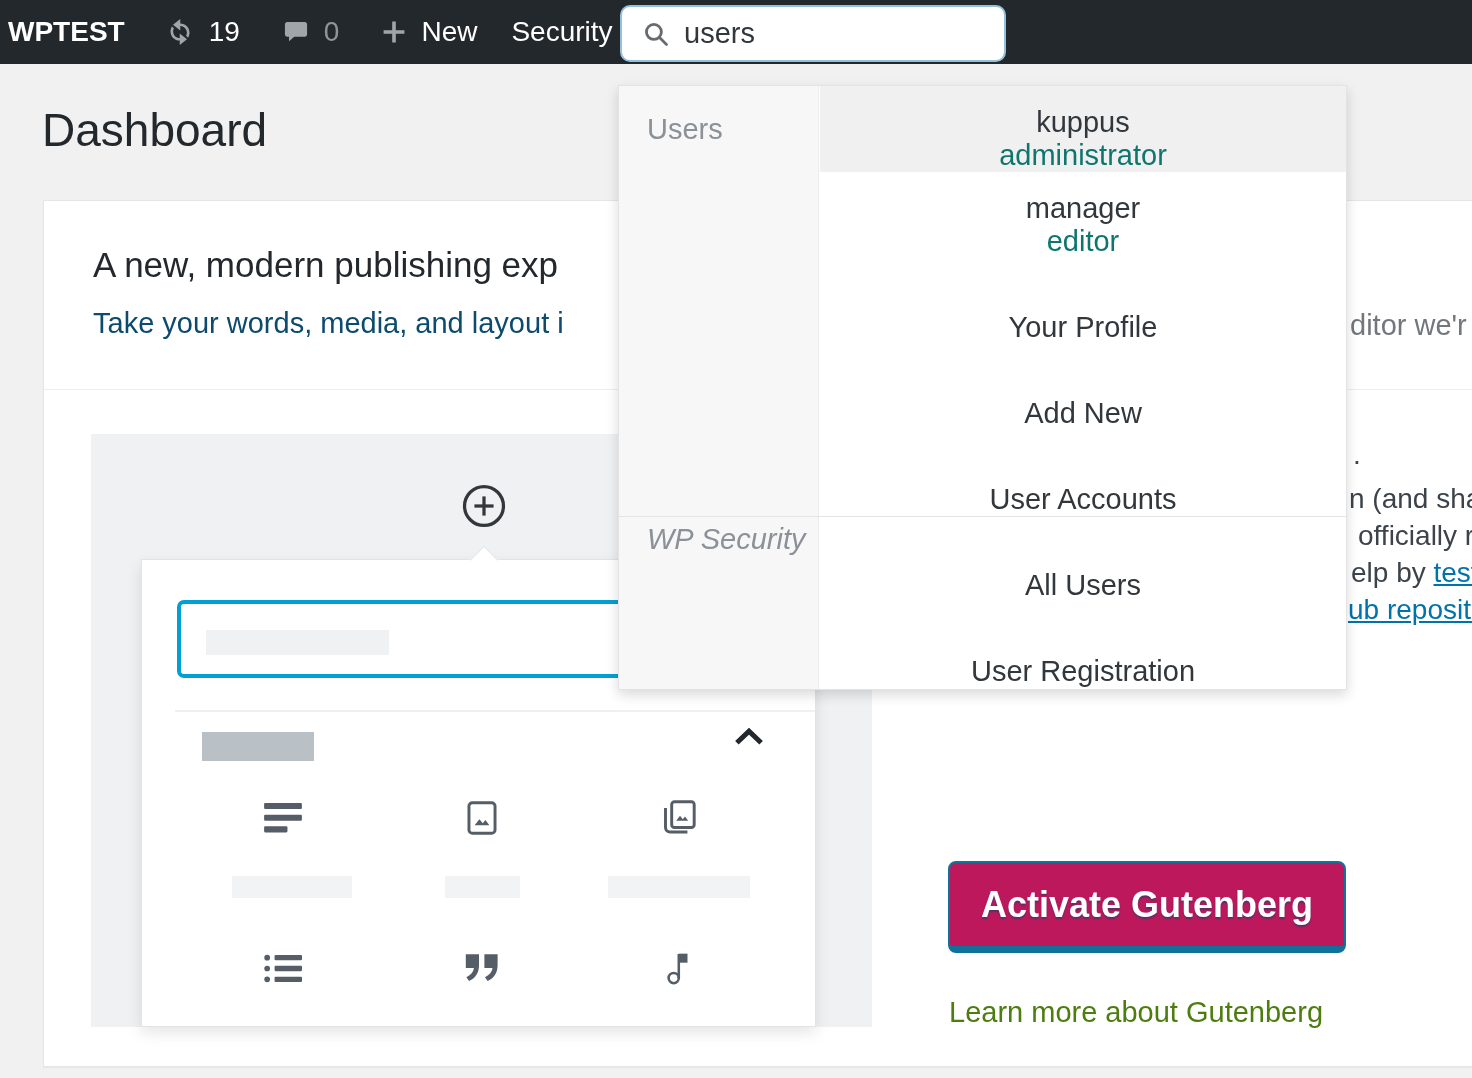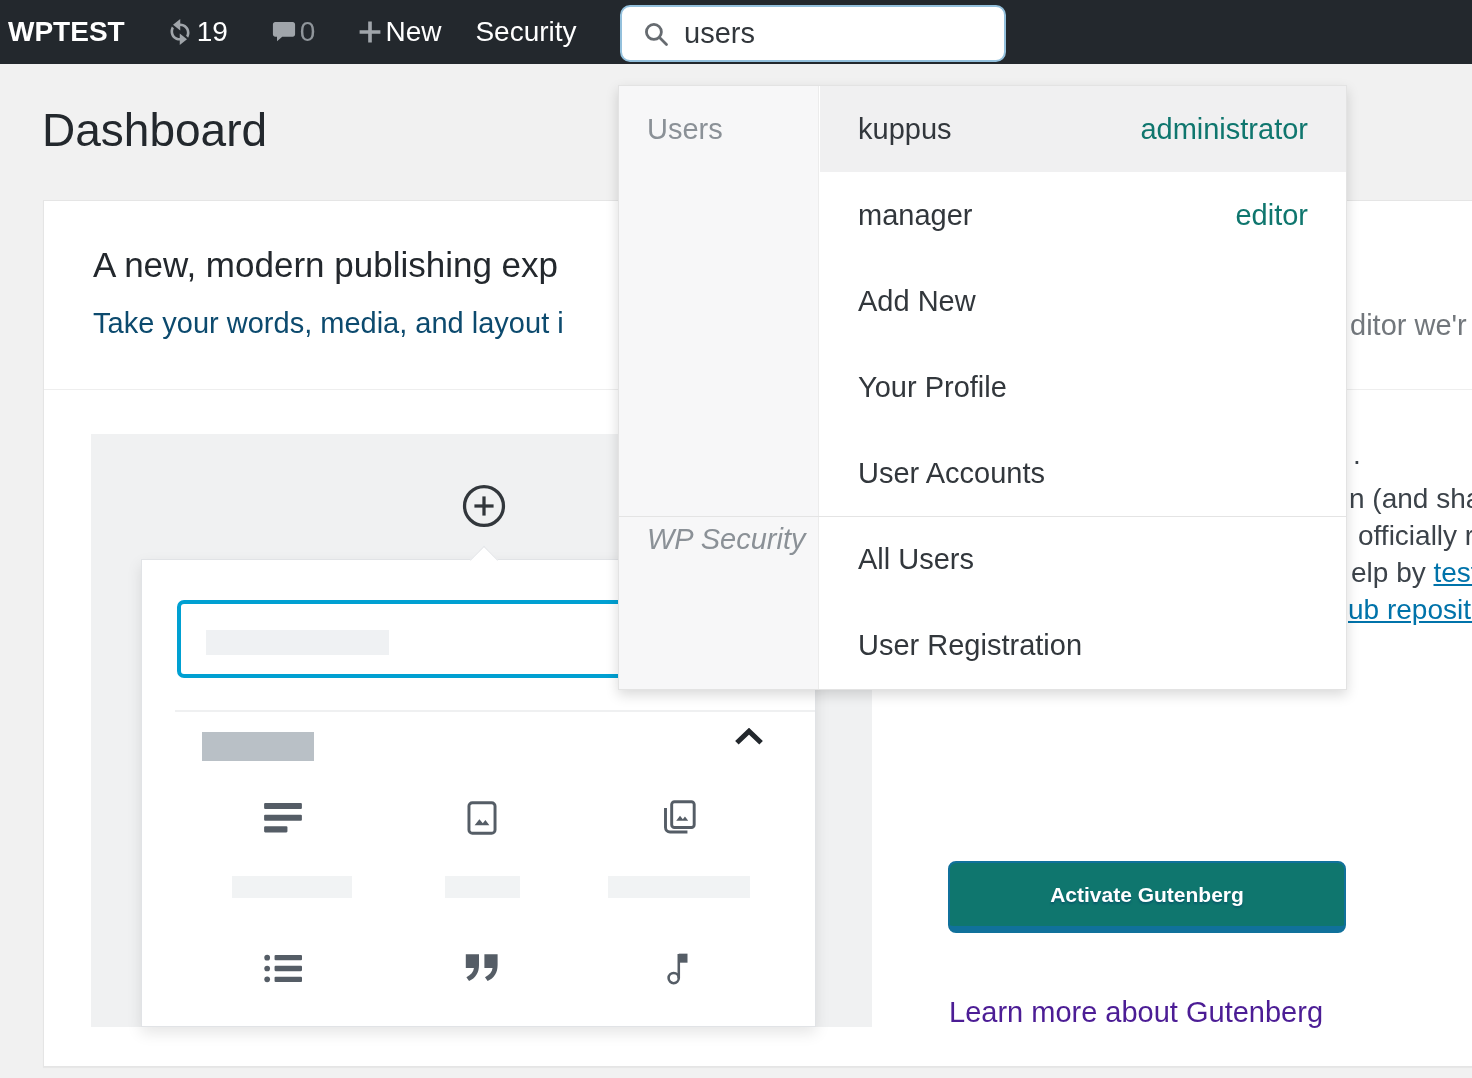--- a/index.html
+++ b/index.html
@@ -7,21 +7,21 @@
   body {
     font-family:"Liberation Sans","DejaVu Sans",sans-serif;
     background:#f1f1f1; position:relative;
   }
   
   .admin-bar{
     position:absolute; left:0; top:0; width:1472px; height:64px;
     background:#23282d; color:#eee; display:flex; align-items:center;
     padding-left:8px; z-index:40;
   }
-  .ab-group{ display:flex; align-items:center; gap:2px; }
+  .ab-group{ display:flex; align-items:center; gap:14px; }
   .ab-icon{ color:#a0a5aa; display:flex; align-items:center; }
   .site-name{ font-size:28px; font-weight:bold; color:#fff; margin-right:40px; }
   .ab-count{ font-size:28px; color:#fff; }
   .ab-count.muted{ color:#8f959a; }
   .ab-label{ font-size:28px; color:#ffffff; }
   .mr{ margin-right:42px; }
   .search-box{
     position:absolute; left:620px; top:5px; width:386px; height:57px;
     background:#fff; border:2px solid #93c0dc; border-radius:10px;
     display:flex; align-items:center; padding-left:20px; gap:14px;
@@ -103,38 +103,38 @@
   .dd-left{
     position:absolute; left:0; top:0; bottom:0; width:200px;
     background:#f7f7f8; border-right:1px solid #ececec;
   }
   .dd-label{
     position:absolute; left:28px; font-size:29px; color:#8b9197; font-weight:500;
     white-space:nowrap;
   }
   .dd-right{ position:absolute; left:201px; right:0; top:0; bottom:0; }
   .dd-row{
-    height:86px; display:flex; align-items:center; justify-content:space-between;
-    padding:0 38px; font-size:29px; color:#32373c;
+    height:86px; display:flex; align-items:center; justify-content:flex-end;
+    padding:0 38px; font-size:29px; color:#32373c;flex-direction:column;
   }
   .dd-row.hl{ background:#f0f0f1; }
   .dd-badge{ color:#0f766e; }
   .dd-divider{
     position:absolute; left:0; right:0; top:430px; border-top:1px solid #e4e4e4;
   }
   
   .activate-btn{
-    position:absolute; left:904px; top:660px; width:398px; height:72px;
-    background:#0f766e; border:2px solid #10719b; border-bottom-width:7px;
-    border-radius:8px; color:#fff; font-size:21px; font-weight:bold;
+    position:absolute; left:904px; top:660px; width:398px; height:92px;
+    background:#be185d; border:2px solid #10719b; border-bottom-width:7px;
+    border-radius:8px; color:#fff; font-size:36px; font-weight:bold;
     font-family:inherit; text-shadow:0 2px 2px rgba(0,70,105,.55);
     cursor:pointer;
   }
   .learn-more{
-    position:absolute; left:905px; top:795px; font-size:29px; color:#4c1d95;
+    position:absolute; left:905px; top:795px; font-size:29px; color:#4d7c0f;
     text-decoration:none; white-space:nowrap;
   }
 </style>
 </head>
 <body>
 
 <div class="admin-bar">
   <span class="site-name">WPTEST</span>
 
   <span class="ab-group mr">
@@ -276,24 +276,24 @@
   <div class="dd-right">
     <div class="dd-row hl">
       <span>kuppus</span>
       <span class="dd-badge">administrator</span>
     </div>
     <div class="dd-row">
       <span>manager</span>
       <span class="dd-badge">editor</span>
     </div>
     <div class="dd-row">
+      <span>Your Profile</span>
+    </div>
+    <div class="dd-row">
       <span>Add New</span>
-    </div>
-    <div class="dd-row">
-      <span>Your Profile</span>
     </div>
     <div class="dd-row">
       <span>User Accounts</span>
     </div>
     <div class="dd-row">
       <span>All Users</span>
     </div>
     <div class="dd-row">
       <span>User Registration</span>
     </div>

